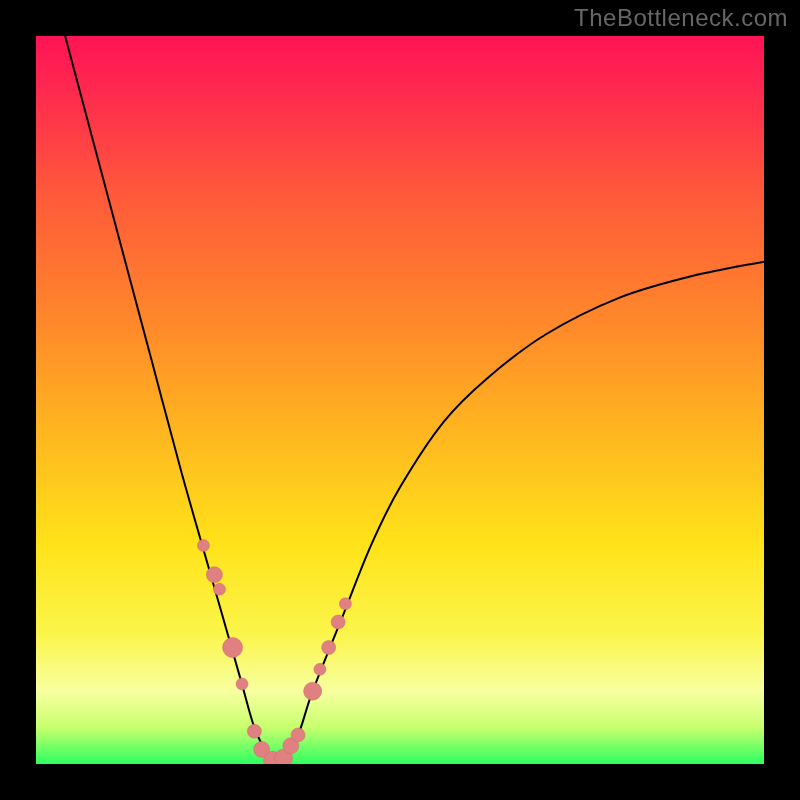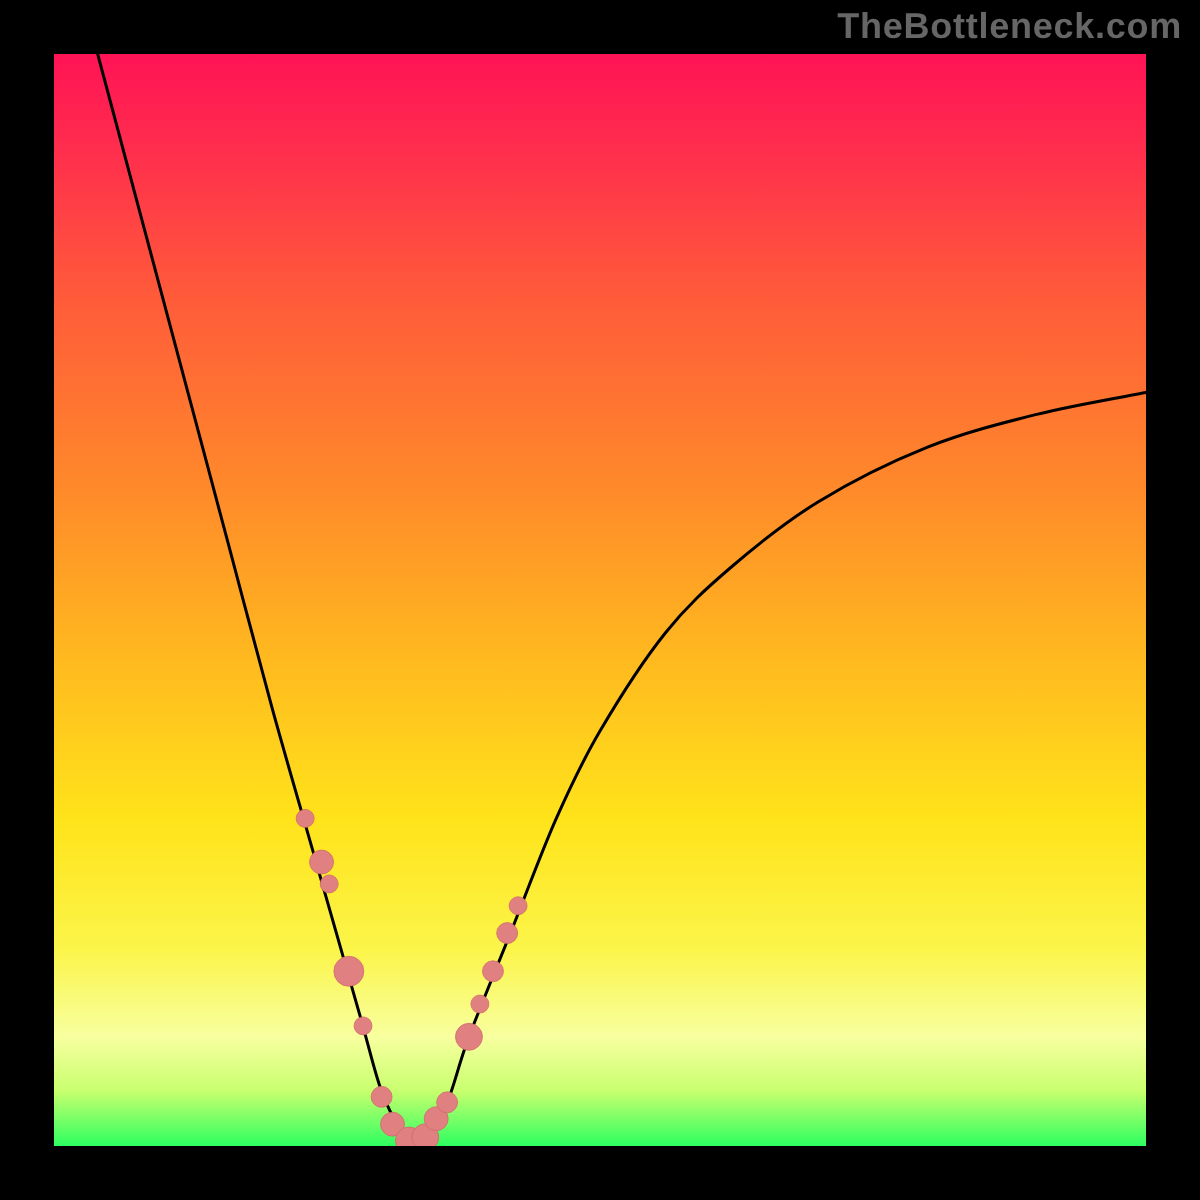--- a/index.html
+++ b/index.html
@@ -16,21 +16,21 @@
     width: 800px;
     height: 800px;
   }
   .watermark {
     position: absolute;
     top: 4px;
     right: 12px;
     color: #666666;
     font-size: 24px;
     letter-spacing: 0.5px;
-    font-weight: 700;
+    font-weight: 400;
     z-index: 10;
     user-select: none;
   }
   .plot-area {
     position: absolute;
     left: 36px;
     top: 36px;
     width: 728px;
     height: 728px;
     overflow: hidden;

